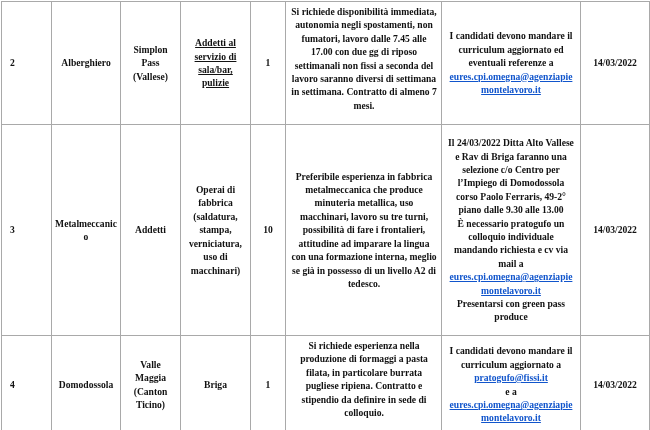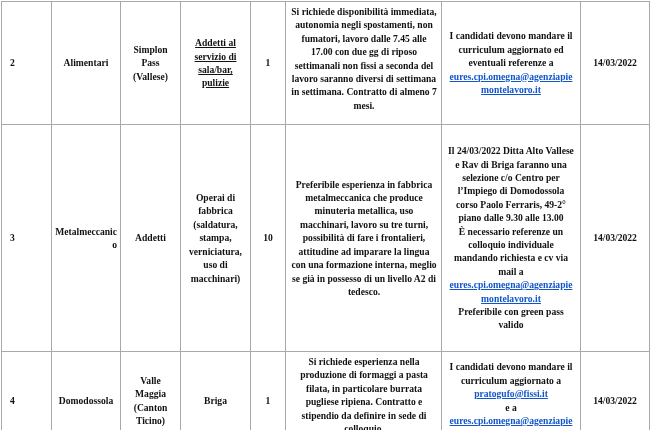--- a/index.html
+++ b/index.html
@@ -61,48 +61,48 @@
     <col style="width:70px">
     <col style="width:35px">
     <col style="width:156px">
     <col style="width:139px">
     <col style="width:69px">
   </colgroup>
   <tbody>
 
     <tr class="row-2">
       <td class="c-num">2</td>
-      <td>Alimentari</td>
+      <td>Alberghiero</td>
       <td style="padding:0 4px;">Simplon Pass (Vallese)</td>
       <td style="padding:0 5px;text-decoration:underline;">Addetti al servizio di sala/bar, pulizie</td>
       <td>1</td>
       <td class="c-desc top">
         <span class="cell-text">Si richiede disponibilità immediata, autonomia negli spostamenti, non fumatori, lavoro dalle 7.45 alle 17.00 con due gg di riposo settimanali non fissi a seconda del lavoro saranno diversi di settimana in settimana. Contratto di almeno 7 mesi.</span>
       </td>
       <td class="c-contact">
         <span class="cell-text">I candidati devono mandare il curriculum aggiornato ed eventuali referenze a</span>
         <a class="mail" href="#" style="word-break:break-all;">eures.cpi.omegna@agenziapiemontelavoro.it</a>
       </td>
       <td>14/03/2022</td>
     </tr>
 
     <tr class="row-3">
       <td class="c-num">3</td>
-      <td style="word-break:break-all;padding:12px 3px;text-align:right;">Metalmeccanico</td>
+      <td style="word-break:break-all;padding:4px 3px;">Metalmeccanico</td>
       <td>Addetti</td>
       <td style="padding:0 3px;">Operai di fabbrica (saldatura, stampa, verniciatura, uso di macchinari)</td>
       <td>10</td>
       <td class="c-desc">
         <span class="cell-text">Preferibile esperienza in fabbrica metalmeccanica che produce minuteria metallica, uso macchinari, lavoro su tre turni, possibilità di fare i frontalieri, attitudine ad imparare la lingua con una formazione interna, meglio se già in possesso di un livello A2 di tedesco.</span>
       </td>
       <td class="c-contact">
         <span class="cell-text">Il 24/03/2022 Ditta Alto Vallese e Rav di Briga faranno una selezione c/o Centro per l’Impiego di Domodossola corso Paolo Ferraris, 49-2° piano dalle 9.30 alle 13.00</span>
-        <span class="cell-text">È necessario referenze un colloquio individuale mandando richiesta e cv via mail a</span>
+        <span class="cell-text">È necessario pratogufo un colloquio individuale mandando richiesta e cv via mail a</span>
         <a class="mail" href="#" style="word-break:break-all;">eures.cpi.omegna@agenziapiemontelavoro.it</a>
-        <span class="cell-text">Preferibile con green pass valido</span>
+        <span class="cell-text">Presentarsi con green pass produce</span>
       </td>
       <td>14/03/2022</td>
     </tr>
 
     <tr class="row-4">
       <td class="c-num">4</td>
       <td>Domodossola</td>
       <td style="padding:0 6px;">Valle Maggia (Canton Ticino)</td>
       <td>Briga</td>
       <td>1</td>

